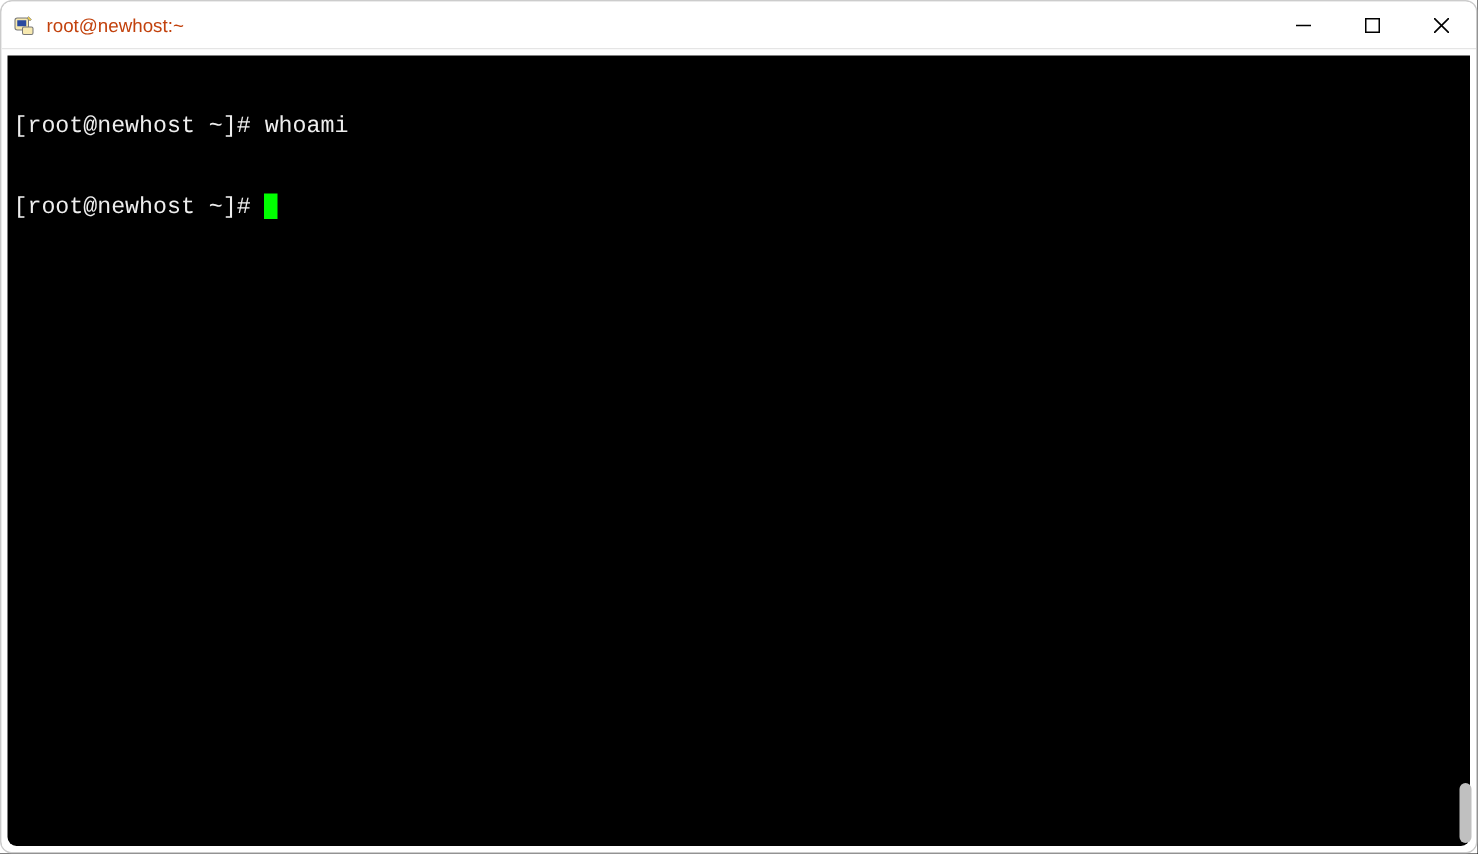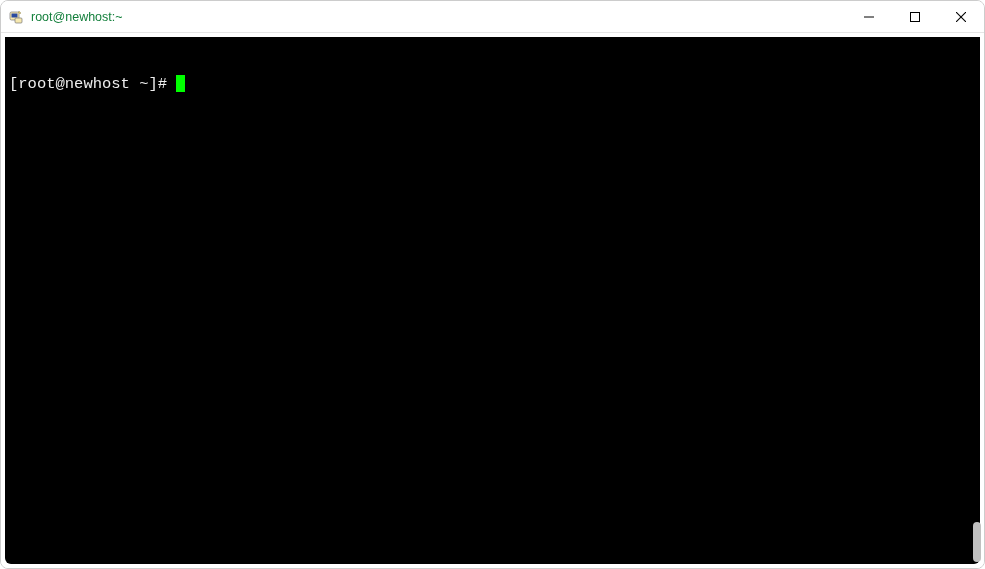--- a/index.html
+++ b/index.html
@@ -35,21 +35,21 @@
     .titlebar .icon-holder {
       width: 16px;
       height: 16px;
       margin-right: 6px;
       display: flex;
       align-items: center;
       justify-content: center;
     }
     .titlebar .title-text {
       font-size: 12.5px;
-      color: #15803d;
+      color: #c2410c;
       flex: 0 0 auto;
     }
     .titlebar .spacer {
       flex: 1 1 auto;
     }
     .win-controls {
       display: flex;
       height: 100%;
     }
     .win-btn {
@@ -140,19 +140,20 @@
       <div class="win-btn">
         <svg width="10" height="10" viewBox="0 0 10 10">
             <line x1="0" y1="0" x2="10" y2="10" stroke="#000" stroke-width="1.1"></line>
             <line x1="10" y1="0" x2="0" y2="10" stroke="#000" stroke-width="1.1"></line>
           </svg>
       </div>
     </div>
   </div>
   <div class="terminal-wrap">
     <div class="terminal">
+      <span class="line"><span>[root@newhost ~]# </span><span>whoami</span></span>
       <span class="line"><span>[root@newhost ~]# </span><span class="cursor"></span></span>
     </div>
     <div class="scrollbar-track">
       <div class="scrollbar-thumb"></div>
     </div>
   </div>
 </div>
 
 </body></html>

